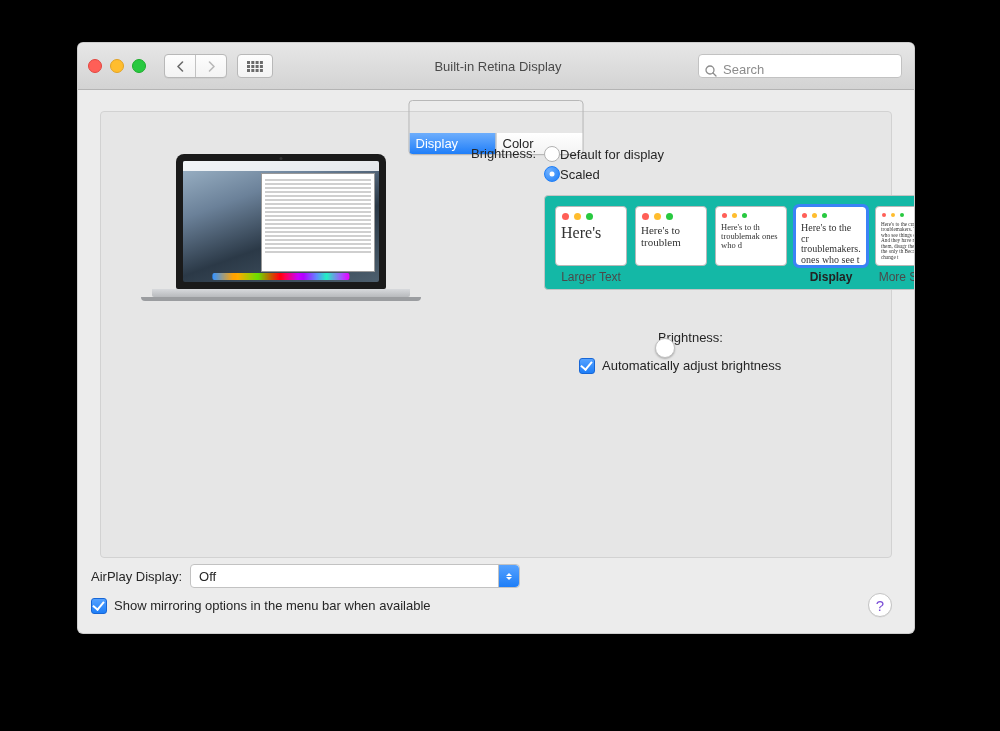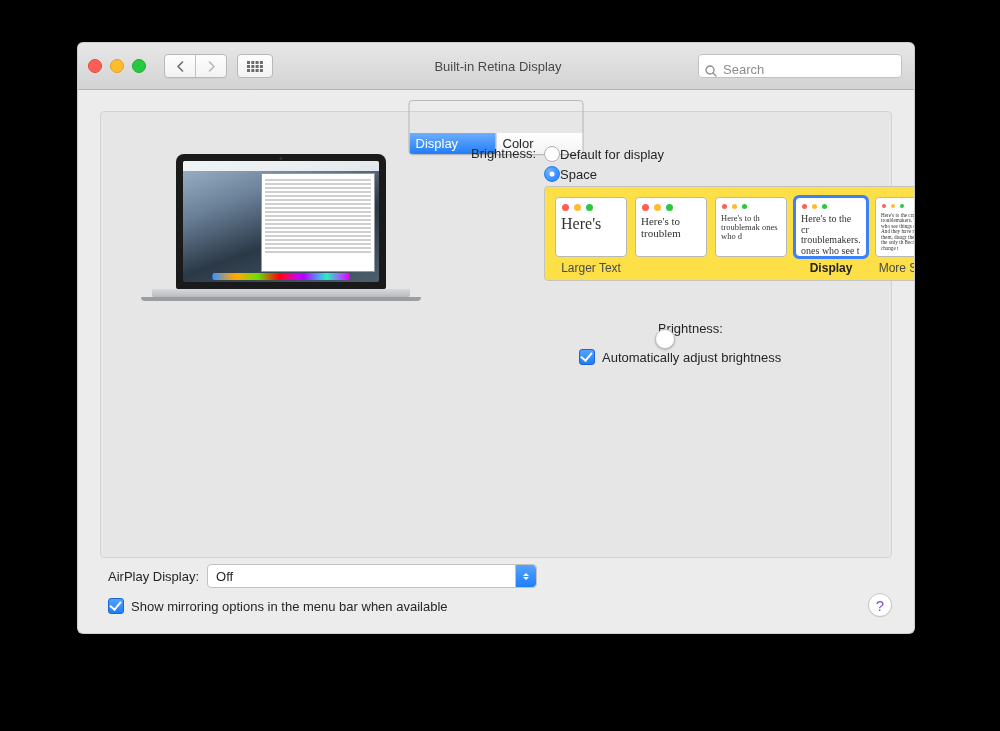--- a/index.html
+++ b/index.html
@@ -109,22 +109,22 @@
   .row{display:flex;align-items:flex-start;margin-bottom:6px;}
   .lbl{width:108px;text-align:right;padding-right:8px;font-size:13px;line-height:20px;}
   .opts{flex:1;}
   .radio{display:flex;align-items:center;height:20px;font-size:13px;}
   .rdot{width:14px;height:14px;border-radius:50%;background:#fff;border:0.5px solid #b2b2b2;position:relative;}
   .rdot.sel{background:radial-gradient(circle at 30% 30%,#6fb1ff,#1e7ef7);border-color:#1e7ef7;}
   .rdot.sel::after{content:"";position:absolute;left:50%;top:50%;width:5px;height:5px;
     background:#fff;border-radius:50%;transform:translate(-50%,-50%);}
 
   .scaled-box{
-    margin-top:2px;margin-left:0;
-    background:#fde047;border:0.5px solid #c4c4c4;border-radius:4px;
+    margin-top:11px;margin-left:0;
+    background:#14b8a6;border:0.5px solid #c4c4c4;border-radius:4px;
     padding:10px 10px 4px;
   }
   .thumbs{display:flex;gap:8px;}
   .thumb{width:72px;position:relative;}
   .thumb .tbox{
     height:58px;background:#fff;border:0.5px solid #b8b8b8;border-radius:4px;
     overflow:hidden;position:relative;
   }
   .thumb .lights{display:flex;gap:5px;padding:6px 6px 3px;}
   .thumb .lights span{width:7px;height:7px;border-radius:50%;}
@@ -143,28 +143,28 @@
   .thumb .lights.sm span{width:5px;height:5px;}
   .thumb .lights.xs span{width:4px;height:4px;gap:3px;}
 
   
   .bright-row{display:flex;align-items:center;margin-top:38px;flex-direction:column;}
   .slider{flex:1;height:3px;background:linear-gradient(#1e7ef7,#1e7ef7) 0/100% 100% no-repeat,#cfcfcf;
     border-radius:2px;position:relative;}
   .knob{position:absolute;right:-2px;top:50%;transform:translate(0,-50%);
     width:18px;height:18px;border-radius:50%;background:#fff;
     border:0.5px solid #c0c0c0;box-shadow:0 1px 2px rgba(0,0,0,.25);}
-  .chk{display:inline-flex;align-items:center;gap:7px;font-size:13px;}
+  .chk{display:inline-flex;align-items:flex-start;gap:7px;font-size:13px;}
   .chkbox{width:14px;height:14px;border-radius:3px;background:linear-gradient(#55a2ff,#1e7ef7);
     border:0.5px solid #1766d6;position:relative;flex:0 0 auto;}
   .chkbox::after{content:"";position:absolute;left:3px;top:0px;width:5px;height:9px;
     border:solid #fff;border-width:0 2px 2px 0;transform:rotate(40deg);}
 
   
-  .bottom{position:absolute;left:30px;right:22px;bottom:16px;}
+  .bottom{position:absolute;left:13px;right:22px;bottom:16px;}
   .aprow{display:flex;align-items:center;margin:6px 0 10px;}
   .aprow .albl{font-size:13px;margin-right:8px;}
   .select{
     width:320px;height:22px;background:#fff;border:0.5px solid #c2c2c2;border-radius:4px;
     display:flex;align-items:center;padding:0 0 0 8px;font-size:13px;position:relative;
   }
   .select .arrow{
     position:absolute;right:0;top:0;bottom:0;width:20px;border-left:0.5px solid #c2c2c2;
     background:linear-gradient(#55a2ff,#1e7ef7);border-radius:0 4px 4px 0;
     display:flex;flex-direction:column;align-items:center;justify-content:center;gap:0px;
@@ -271,21 +271,21 @@
     <div class="rcol">
       <div class="row">
         <div class="lbl">Brightness:</div>
         <div class="opts">
           <label class="radio">
             <span class="rdot"></span>
             <span>Default for display</span>
           </label>
           <label class="radio">
             <span class="rdot sel"></span>
-            <span>Space</span>
+            <span>Scaled</span>
           </label>
 
           <div class="scaled-box">
             <div class="thumbs">
               <div class="thumb t1">
                 <div class="tbox">
                     <div class="lights">
                       <span></span>
                       <span></span>
                       <span></span>

